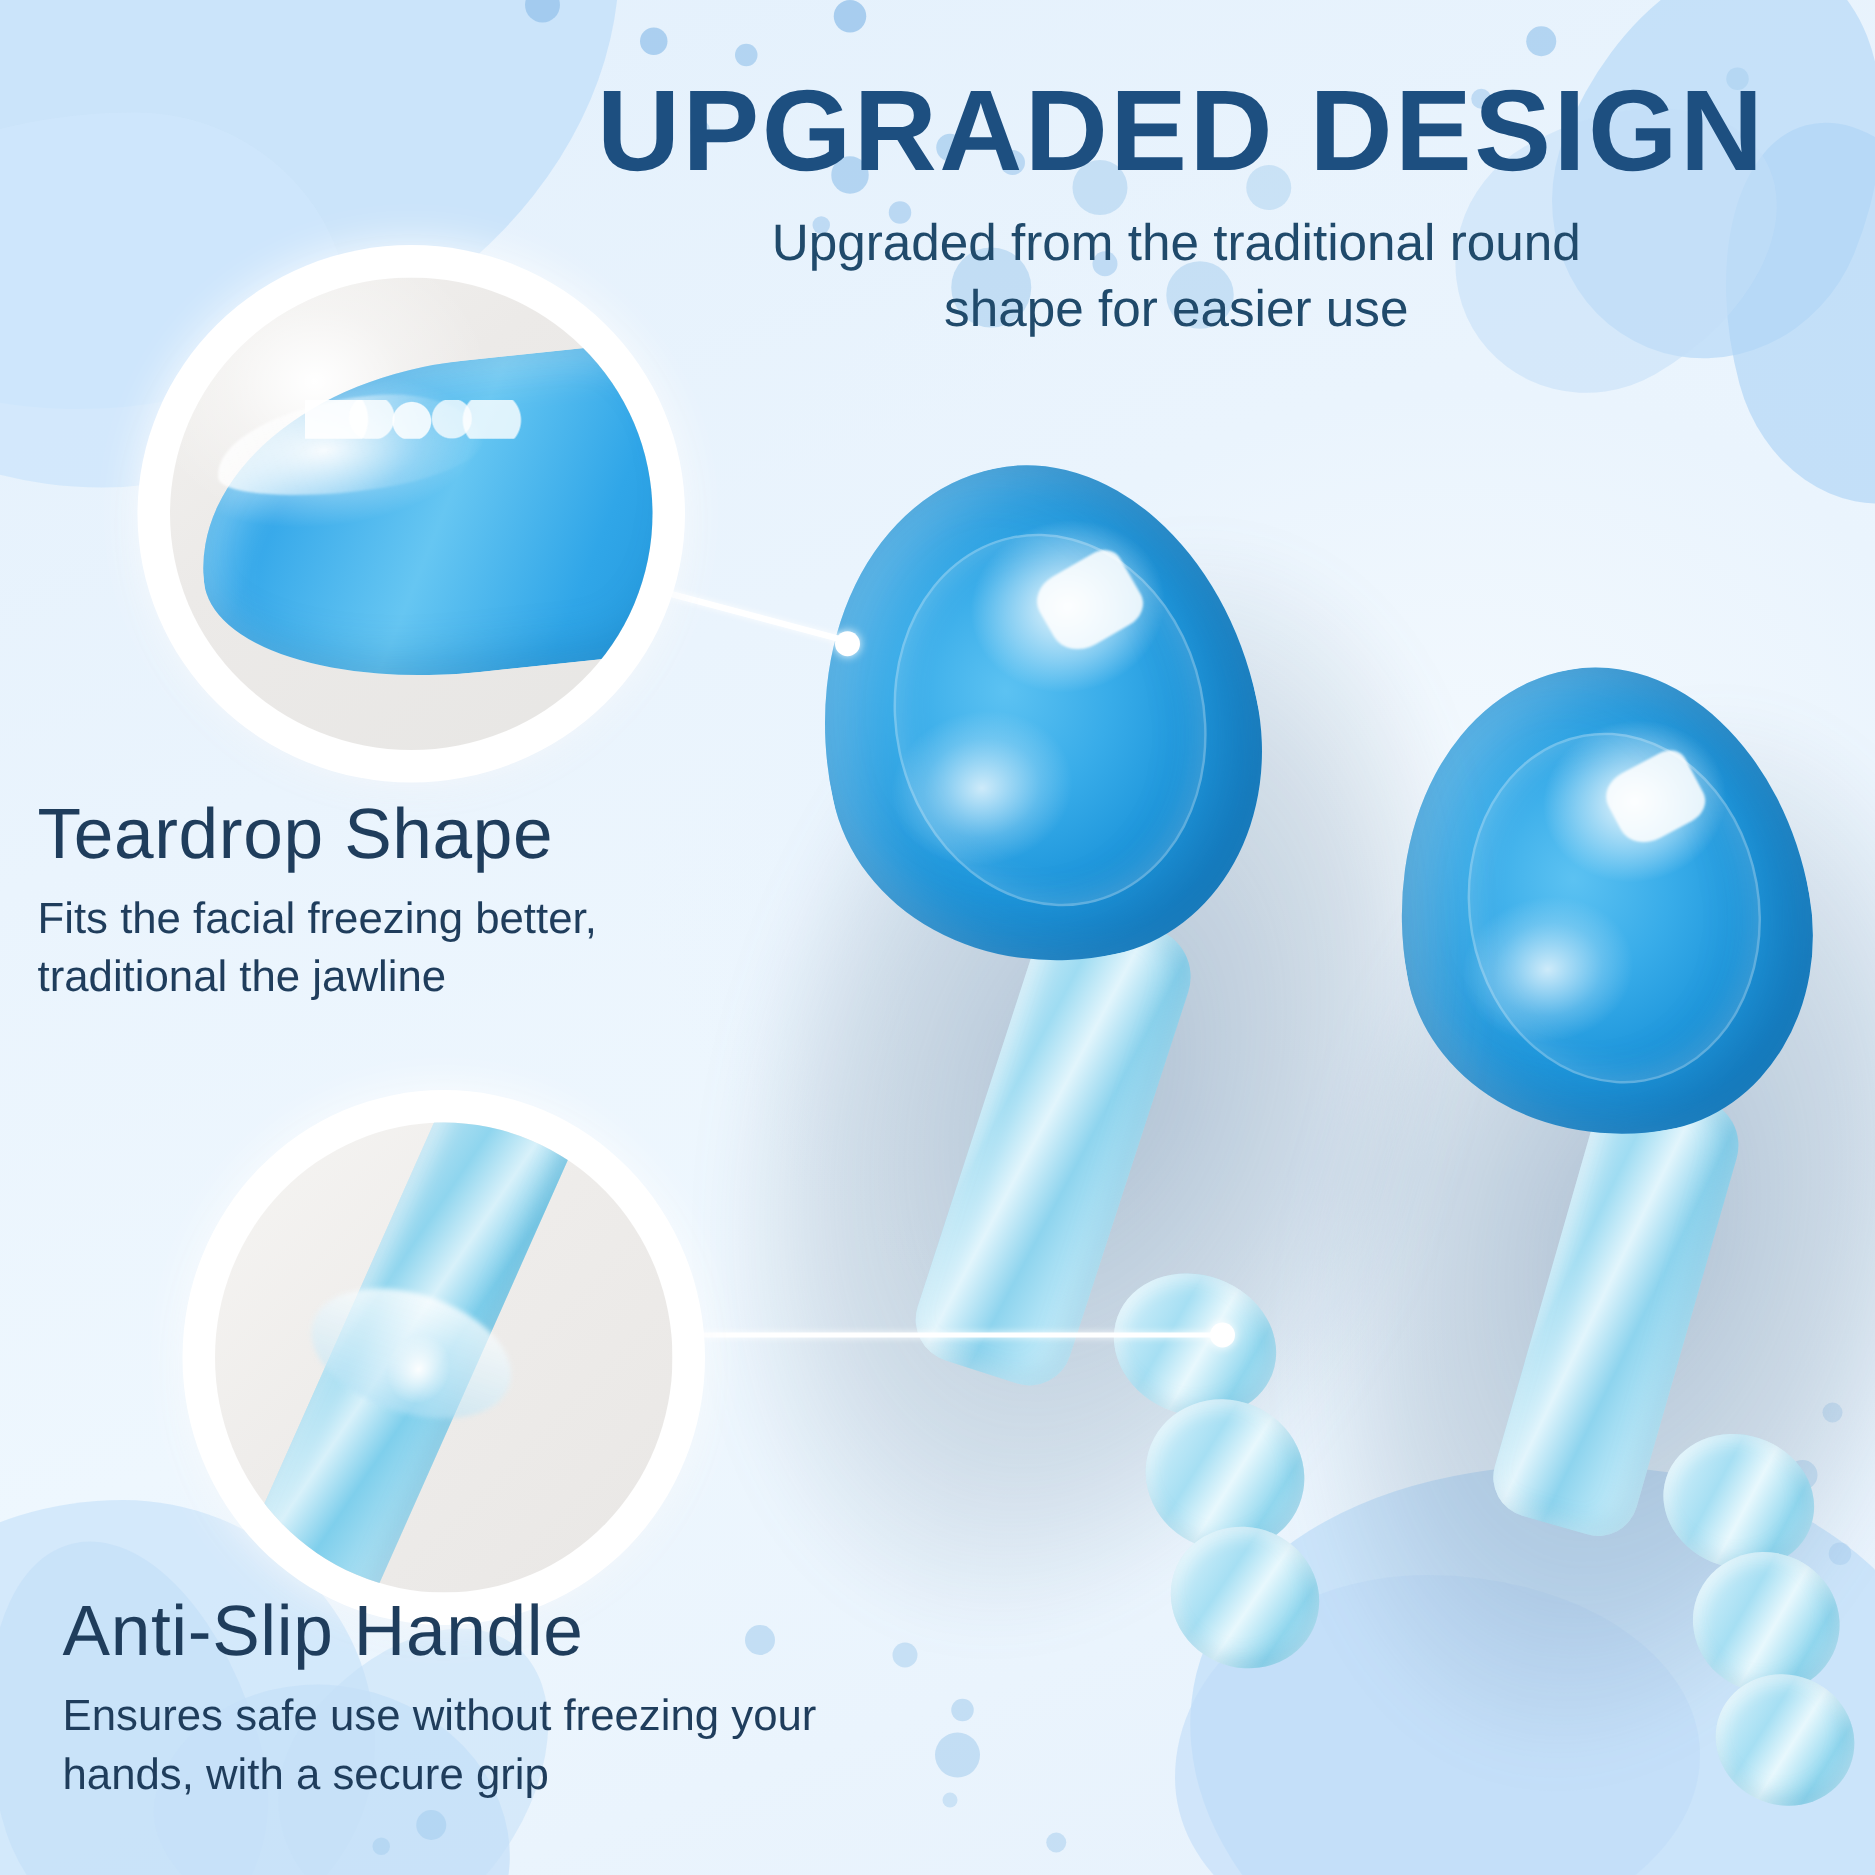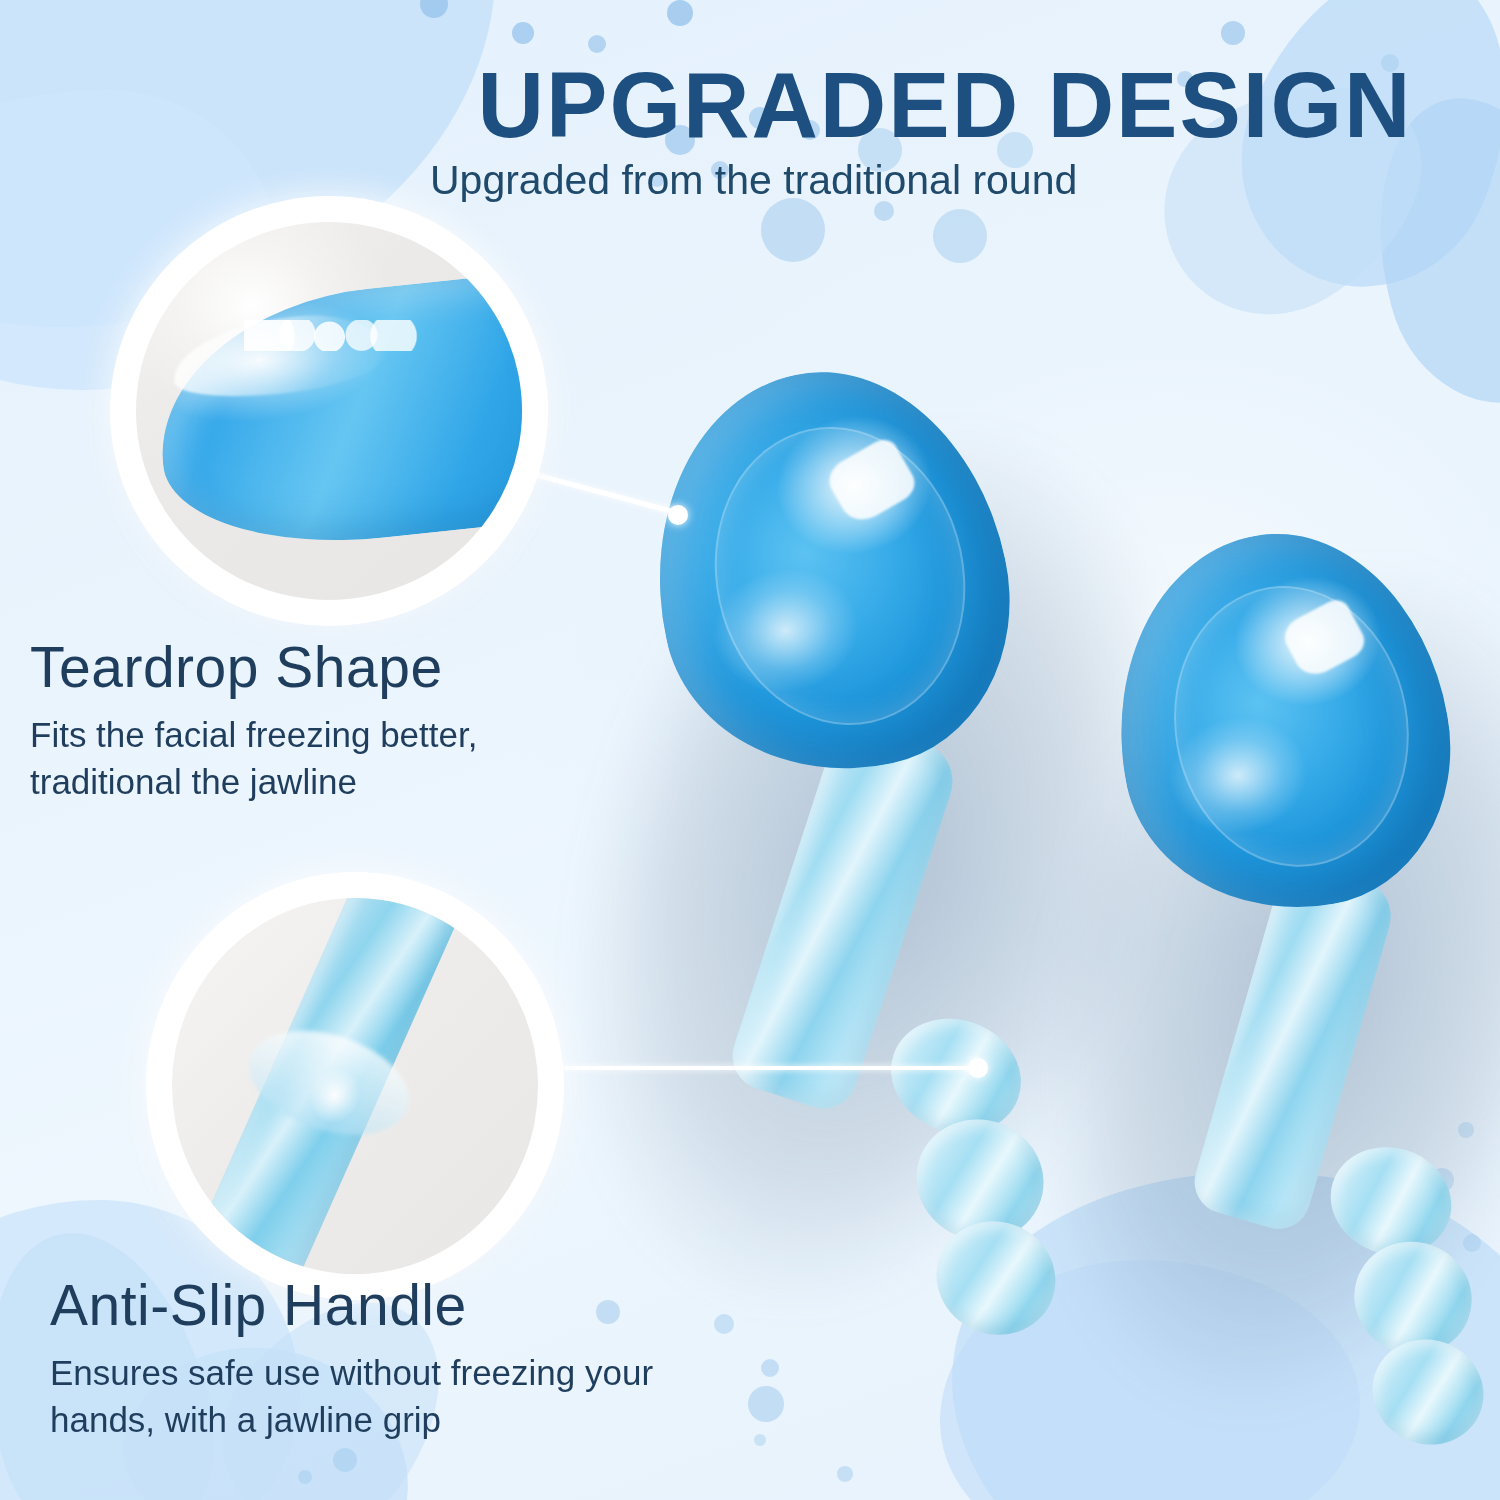--- a/index.html
+++ b/index.html
@@ -71,22 +71,23 @@
   
   .title-block{
     position:absolute; left:430px; top:58px; width:1030px;
     text-align:center;
   }
   .main-title{
     font-size:92px; font-weight:700; letter-spacing:2px;
     color:#1d4f80; line-height:1.04; white-space:nowrap;
   }
   .subtitle{
+    margin-top:14px;
     font-size:41px; font-weight:300; line-height:1.30;
-    color:#204a6b; text-align:left; padding-right:8px;
+    color:#204a6b; text-align:center; padding-right:8px;
   }
 
   
   .feature{ position:absolute; }
   .feature h2{
     font-size:57px; font-weight:300; color:#1f3d5c;
     line-height:1.12; letter-spacing:.5px; white-space:nowrap;
   }
   .feature p{
     margin-top:12px;
@@ -340,32 +341,33 @@
       <div class="photo-handle">
         <div class="handle-macro"></div>
       </div>
     </div>
   </div>
 
   <div class="title-block">
     <div class="main-title">UPGRADED DESIGN</div>
     <div class="subtitle">
       <div>Upgraded from the traditional round</div>
+      <div>shape for easier use</div>
     </div>
   </div>
 
   <div class="feature feature-teardrop">
     <h2>Teardrop Shape</h2>
     <p>
       <span>Fits the facial freezing better,</span><br>
       <span>traditional the jawline</span>
     </p>
   </div>
 
   <div class="feature feature-handle">
     <h2>Anti-Slip Handle</h2>
     <p>
       <span>Ensures safe use without freezing your</span><br>
-      <span>hands, with a jawline grip</span>
+      <span>hands, with a secure grip</span>
     </p>
   </div>
 
 </div>
 
 </body></html>

